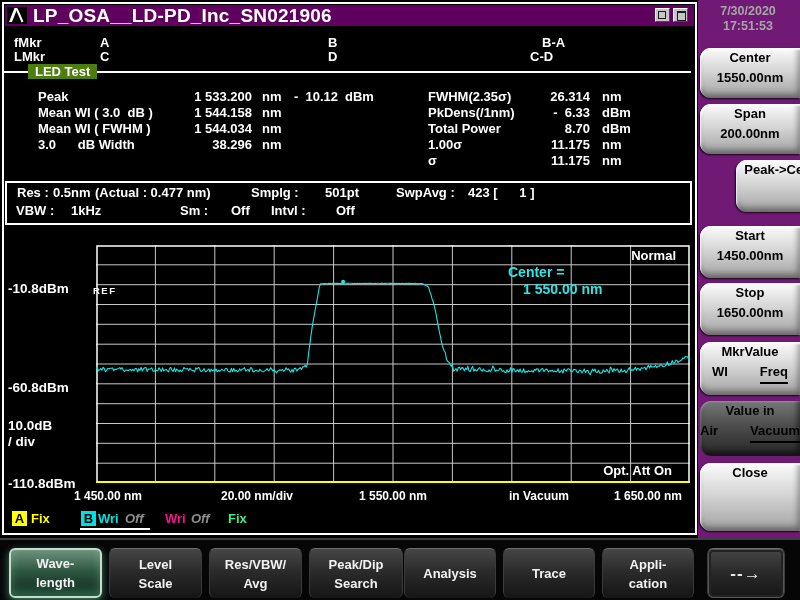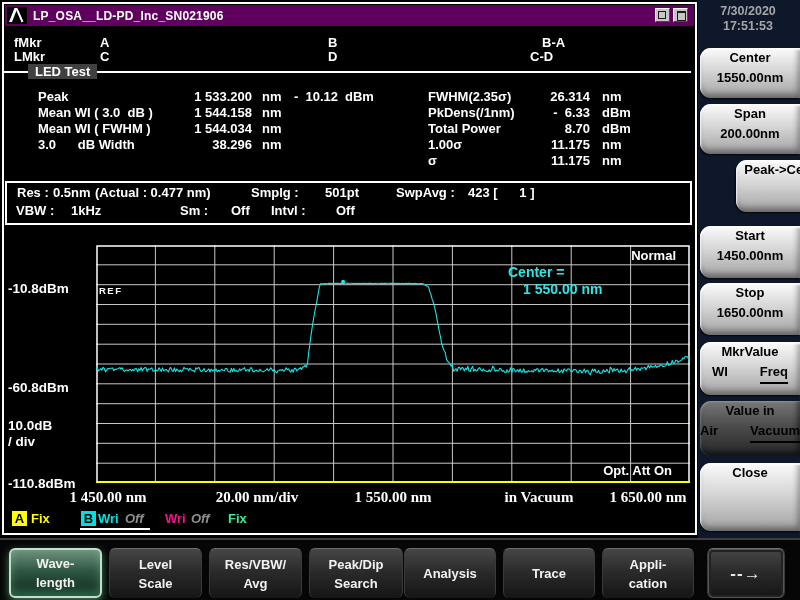--- a/index.html
+++ b/index.html
@@ -6,42 +6,42 @@
   .screen{position:relative;width:800px;height:600px;background:#000;overflow:hidden;
           font-family:"Liberation Sans",sans-serif;font-weight:bold;color:#fff;}
   .abs{position:absolute;}
   .pre{white-space:pre;}
   
   .main-window{position:absolute;left:2px;top:2px;width:695px;height:533px;
                border:2px solid #fff;background:#000;box-sizing:border-box;}
   .titlebar{position:absolute;left:1px;top:1px;right:1px;height:21px;background:#5f005f;
             display:flex;align-items:center;}
   .titlebar .logo{width:20px;height:17px;background:#000;margin-left:2px;margin-right:6px;flex:0 0 auto;}
-  .titlebar .title{font-size:12px;color:#fff;letter-spacing:.2px;}
+  .titlebar .title{font-size:19px;color:#fff;letter-spacing:.2px;}
   .winbtn{position:absolute;top:3px;width:15px;height:14px;background:#c6c6c6;
           border:1px solid;border-color:#fff #4a4a4a #4a4a4a #fff;box-sizing:border-box;}
   .winbtn .glyph-min{position:absolute;left:2px;bottom:2px;width:6px;height:6px;border:1px solid #1a1a1a;}
   .winbtn .glyph-rest{position:absolute;left:3px;top:2px;width:7px;height:7px;border:1px solid #1a1a1a;border-top-width:2px;}
   .txt13{font-size:13px;line-height:14px;}
   .val{text-align:right;}
   .settings-box{position:absolute;left:1px;top:177px;width:683px;height:40px;border:2px solid #fff;background:#000;}
   .sep-line{position:absolute;left:0;top:67px;width:687px;border-top:2px solid #fff;height:0;}
-  .sep-label{position:absolute;left:24px;top:60px;background:#404040;padding:0 7px;font-size:13px;}
+  .sep-label{position:absolute;left:24px;top:60px;background:#4d7c0f;padding:0 7px;font-size:13px;}
   
   #plot-wrap{position:absolute;left:92px;top:241px;width:594px;height:238px;}
   .plot-note{color:#fff;font-size:13px;}
   .cyan{color:#2ee6e6;}
   .ylab{font-size:13.5px;}
-  .xlab{font-size:15px;transform:translateX(-50%);white-space:nowrap;font-family:Liberation Serif, serif;}
+  .xlab{font-size:12px;transform:translateX(-50%);white-space:nowrap;}
   
   .badge{display:inline-block;width:15px;height:15px;text-align:center;font-size:13px;line-height:15px;color:#000;}
   .leg{font-size:13px;line-height:15px;}
   .off{color:#8f8f8f;font-style:italic;}
   
-  .sidebar{position:absolute;left:698px;top:0;width:102px;height:600px;background:#0f172a;}
+  .sidebar{position:absolute;left:698px;top:0;width:102px;height:600px;background:#701a75;}
   .datetime{position:absolute;left:0;top:4px;width:100px;text-align:center;color:#a6a6a6;
             font-size:12.5px;line-height:15px;font-weight:bold;}
   .sbtn{position:absolute;left:2px;width:100px;border-radius:11px 0 0 11px;
         background:linear-gradient(180deg,#fbfbfb 0%,#d6d6d6 45%,#a2a2a2 100%);
         box-shadow:inset 1px 2px 2px rgba(255,255,255,.9), inset -2px -4px 6px rgba(0,0,0,.38), -1px 1px 2px rgba(0,0,0,.8);
         color:#000;display:flex;flex-direction:column;align-items:center;
         font-size:13px;line-height:20px;box-sizing:border-box;cursor:pointer;}
   .sbtn.dark{background:linear-gradient(180deg,#787878 0%,#4c4c4c 45%,#272727 100%);
              box-shadow:inset 1px 1px 2px rgba(255,255,255,.25), inset -2px -4px 6px rgba(0,0,0,.6);}
   .optrow{display:flex;gap:32px;}
@@ -175,21 +175,21 @@
           <line x1="0" y1="178.5" x2="594" y2="178.5" stroke="#c8c8c8" stroke-width="1"></line>
           <line x1="0" y1="198.3" x2="594" y2="198.3" stroke="#c8c8c8" stroke-width="1"></line>
           <line x1="0" y1="218.2" x2="594" y2="218.2" stroke="#c8c8c8" stroke-width="1"></line>
           <polyline points="1,237 1,1 593,1 593,237" fill="none" stroke="#ffffff" stroke-width="1.5"></polyline>
           <line x1="0" y1="237" x2="594" y2="237" stroke="#ffff00" stroke-width="2"></line>
           <polyline points="0.0,124.1 1.2,122.3 2.4,125.9 3.6,124.9 4.8,123.7 5.9,125.2 7.1,122.3 8.3,123.5 9.5,126.7 10.7,125.1 11.9,123.4 13.1,123.8 14.3,123.3 15.4,123.3 16.6,122.9 17.8,125.7 19.0,124.2 20.2,124.5 21.4,123.8 22.6,123.4 23.8,122.6 24.9,124.1 26.1,122.7 27.3,125.4 28.5,126.5 29.7,125.1 30.9,125.1 32.1,125.7 33.3,124.8 34.5,124.4 35.6,125.9 36.8,124.3 38.0,125.7 39.2,123.6 40.4,123.6 41.6,126.8 42.8,123.8 44.0,125.3 45.1,122.4 46.3,126.0 47.5,123.7 48.7,122.8 49.9,122.5 51.1,126.4 52.3,123.9 53.5,124.3 54.6,123.8 55.8,122.9 57.0,126.1 58.2,126.3 59.4,124.6 60.6,125.5 61.8,125.9 63.0,122.7 64.2,124.6 65.3,126.4 66.5,122.9 67.7,125.9 68.9,124.9 70.1,124.5 71.3,125.6 72.5,126.8 73.7,123.2 74.8,122.5 76.0,125.4 77.2,126.5 78.4,122.9 79.6,126.6 80.8,124.1 82.0,125.3 83.2,126.7 84.3,125.0 85.5,126.7 86.7,125.4 87.9,122.4 89.1,123.6 90.3,123.8 91.5,123.4 92.7,125.6 93.9,123.3 95.0,124.7 96.2,125.7 97.4,125.6 98.6,126.8 99.8,122.8 101.0,124.0 102.2,122.6 103.4,123.1 104.5,126.0 105.7,126.5 106.9,125.2 108.1,123.6 109.3,126.6 110.5,126.4 111.7,125.1 112.9,123.9 114.0,127.0 115.2,124.0 116.4,125.8 117.6,124.8 118.8,126.0 120.0,123.9 121.2,126.8 122.4,125.3 123.6,126.2 124.7,125.4 125.9,124.1 127.1,125.5 128.3,125.7 129.5,123.5 130.7,123.5 131.9,126.1 133.1,126.9 134.2,127.0 135.4,123.3 136.6,126.6 137.8,123.4 139.0,126.4 140.2,125.4 141.4,126.6 142.6,126.1 143.7,123.8 144.9,125.5 146.1,124.2 147.3,123.8 148.5,122.6 149.7,126.0 150.9,125.1 152.1,124.5 153.3,126.5 154.4,122.8 155.6,122.9 156.8,126.3 158.0,126.9 159.2,125.7 160.4,125.2 161.6,126.1 162.8,126.5 163.9,124.3 165.1,125.6 166.3,126.4 167.5,126.8 168.7,125.9 169.9,125.1 171.1,123.7 172.3,125.6 173.4,125.1 174.6,122.7 175.8,124.3 177.0,126.1 178.2,124.4 179.4,126.7 180.6,127.9 181.8,125.9 183.0,125.5 184.1,124.7 185.3,125.4 186.5,124.4 187.7,126.3 188.9,125.1 190.1,122.7 191.3,124.8 192.5,123.9 193.6,125.7 194.8,127.1 196.0,124.4 197.2,127.2 198.4,123.4 199.6,123.2 200.8,126.0 202.0,124.5 203.1,123.8 204.3,122.6 205.5,124.4 206.7,121.9 207.9,121.9 209.1,120.3 210.3,122.1 211.5,118.5 212.7,107.5 213.8,99.7 215.0,90.3 216.2,82.2 217.4,74.6 218.6,68.0 219.8,61.5 221.0,55.3 222.2,48.7 223.3,42.1 224.5,38.7 225.7,38.7 226.9,38.7 228.1,38.6 229.3,38.6 230.5,38.7 231.7,38.6 232.8,38.4 234.0,38.4 235.2,38.6 236.4,38.4 237.6,38.4 238.8,38.4 240.0,38.4 241.2,38.4 242.4,38.4 243.5,38.5 244.7,38.4 245.9,38.3 247.1,38.4 248.3,38.2 249.5,38.3 250.7,38.3 251.9,38.4 253.0,38.2 254.2,38.2 255.4,38.2 256.6,38.4 257.8,38.5 259.0,38.4 260.2,38.5 261.4,38.4 262.5,38.5 263.7,38.4 264.9,38.5 266.1,38.4 267.3,38.5 268.5,38.4 269.7,38.4 270.9,38.5 272.1,38.4 273.2,38.4 274.4,38.4 275.6,38.4 276.8,38.5 278.0,38.5 279.2,38.3 280.4,38.5 281.6,38.3 282.7,38.3 283.9,38.5 285.1,38.4 286.3,38.3 287.5,38.6 288.7,38.3 289.9,38.4 291.1,38.3 292.2,38.3 293.4,38.4 294.6,38.4 295.8,38.4 297.0,38.5 298.2,38.4 299.4,38.6 300.6,38.3 301.8,38.5 302.9,38.3 304.1,38.5 305.3,38.5 306.5,38.4 307.7,38.6 308.9,38.6 310.1,38.4 311.3,38.6 312.4,38.4 313.6,38.4 314.8,38.6 316.0,38.6 317.2,38.6 318.4,38.6 319.6,38.4 320.8,38.7 321.9,38.6 323.1,38.7 324.3,38.6 325.5,38.5 326.7,38.7 327.9,39.3 329.1,39.9 330.3,40.7 331.5,41.3 332.6,42.1 333.8,46.6 335.0,49.6 336.2,54.4 337.4,57.3 338.6,62.3 339.8,67.5 341.0,74.2 342.1,79.8 343.3,86.5 344.5,91.8 345.7,98.3 346.9,102.5 348.1,105.8 349.3,107.5 350.5,114.4 351.6,116.3 352.8,117.1 354.0,118.7 355.2,121.3 356.4,119.9 357.6,126.1 358.8,125.2 360.0,123.7 361.2,126.2 362.3,122.5 363.5,122.2 364.7,124.8 365.9,122.6 367.1,122.9 368.3,125.9 369.5,123.1 370.7,124.6 371.8,121.1 373.0,126.0 374.2,126.6 375.4,123.5 376.6,121.4 377.8,126.3 379.0,124.3 380.2,125.9 381.3,125.4 382.5,123.4 383.7,122.6 384.9,124.9 386.1,126.2 387.3,123.9 388.5,125.8 389.7,125.9 390.9,126.5 392.0,126.6 393.2,124.9 394.4,126.7 395.6,124.8 396.8,121.0 398.0,122.9 399.2,126.3 400.4,125.1 401.5,125.8 402.7,125.4 403.9,123.3 405.1,123.9 406.3,126.4 407.5,125.6 408.7,127.2 409.9,127.8 411.0,124.7 412.2,127.2 413.4,126.1 414.6,122.7 415.8,127.5 417.0,123.5 418.2,124.1 419.4,126.8 420.6,126.0 421.7,124.6 422.9,127.0 424.1,124.0 425.3,127.1 426.5,127.0 427.7,123.8 428.9,127.5 430.1,126.4 431.2,127.2 432.4,125.7 433.6,126.7 434.8,126.5 436.0,125.8 437.2,127.1 438.4,124.5 439.6,125.3 440.7,123.8 441.9,123.7 443.1,127.0 444.3,125.4 445.5,124.1 446.7,123.6 447.9,126.6 449.1,125.0 450.3,124.0 451.4,124.8 452.6,126.9 453.8,125.5 455.0,126.3 456.2,125.1 457.4,126.8 458.6,126.0 459.8,126.7 460.9,126.6 462.1,123.8 463.3,127.6 464.5,126.7 465.7,125.1 466.9,128.0 468.1,123.8 469.3,125.1 470.4,126.1 471.6,124.0 472.8,123.9 474.0,124.9 475.2,126.8 476.4,126.8 477.6,124.6 478.8,124.6 480.0,125.0 481.1,127.2 482.3,127.6 483.5,125.2 484.7,125.6 485.9,128.0 487.1,126.2 488.3,124.1 489.5,127.7 490.6,125.8 491.8,125.3 493.0,128.0 494.2,129.8 495.4,126.6 496.6,124.1 497.8,126.1 499.0,124.0 500.1,127.3 501.3,127.5 502.5,125.3 503.7,128.1 504.9,128.1 506.1,127.8 507.3,124.7 508.5,126.6 509.7,126.6 510.8,124.3 512.0,126.5 513.2,128.0 514.4,122.2 515.6,123.7 516.8,126.8 518.0,123.6 519.2,125.6 520.3,124.8 521.5,124.0 522.7,126.9 523.9,127.4 525.1,124.0 526.3,126.8 527.5,126.4 528.7,125.0 529.8,127.8 531.0,126.3 532.2,124.3 533.4,122.7 534.6,126.3 535.8,124.6 537.0,125.5 538.2,124.1 539.4,122.3 540.5,125.3 541.7,123.2 542.9,124.0 544.1,125.5 545.3,122.8 546.5,123.2 547.7,123.0 548.9,122.3 550.0,124.7 551.2,122.4 552.4,120.4 553.6,123.0 554.8,120.6 556.0,122.1 557.2,121.7 558.4,122.0 559.5,120.2 560.7,122.6 561.9,121.0 563.1,121.4 564.3,119.8 565.5,119.9 566.7,121.4 567.9,121.4 569.1,120.9 570.2,120.0 571.4,116.8 572.6,120.4 573.8,119.7 575.0,119.2 576.2,115.6 577.4,118.1 578.6,118.1 579.7,115.2 580.9,115.2 582.1,117.4 583.3,116.2 584.5,115.8 585.7,114.9 586.9,112.9 588.1,113.5 589.2,111.5 590.4,111.7 591.6,111.7 592.8,114.9 594.0,110.8" fill="none" stroke="#17e7e7" stroke-width="1.1" stroke-linejoin="round"></polyline>
           <circle cx="247.1" cy="36.8" r="2" fill="#17e7e7"></circle>
         </svg>
     </div>
     <span class="abs plot-note" style="left:520px;top:244px;width:152px;text-align:right;">Normal</span>
-    <span class="abs" style="left:95px;top:281px;font-size:9.5px;letter-spacing:1.5px;">REF</span>
+    <span class="abs" style="left:89px;top:281px;font-size:9.5px;letter-spacing:1.5px;">REF</span>
     <span class="abs cyan" style="left:468px;top:260px;font-size:14px;margin-left:36px;">Center =</span>
     <span class="abs cyan" style="left:519px;top:277px;font-size:14px;">1 550.00 nm</span>
     <span class="abs plot-note" style="left:540px;top:459px;width:128px;text-align:right;">Opt. Att On</span>
 
     <span class="abs xlab" style="left:104px;top:485px;">1 450.00 nm</span>
     <span class="abs xlab" style="left:253px;top:485px;">20.00 nm/div</span>
     <span class="abs xlab" style="left:389px;top:485px;">1 550.00 nm</span>
     <span class="abs xlab" style="left:535px;top:485px;">in Vacuum</span>
     <span class="abs xlab" style="left:644px;top:485px;">1 650.00 nm</span>
 

